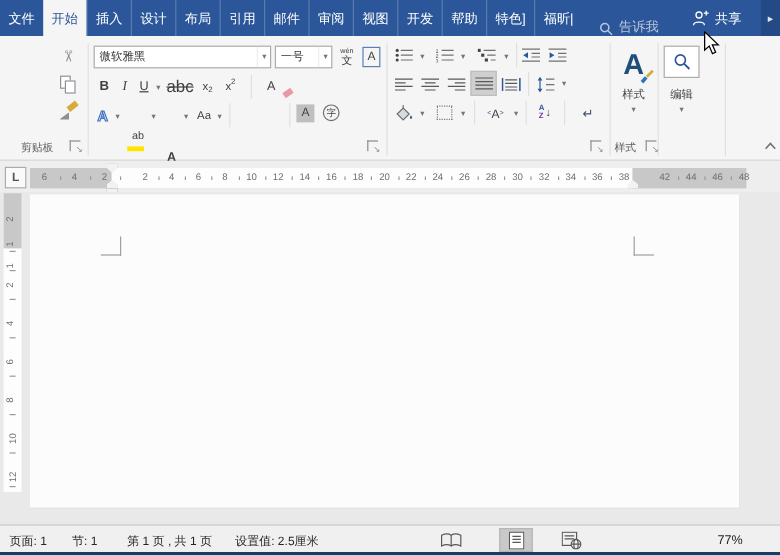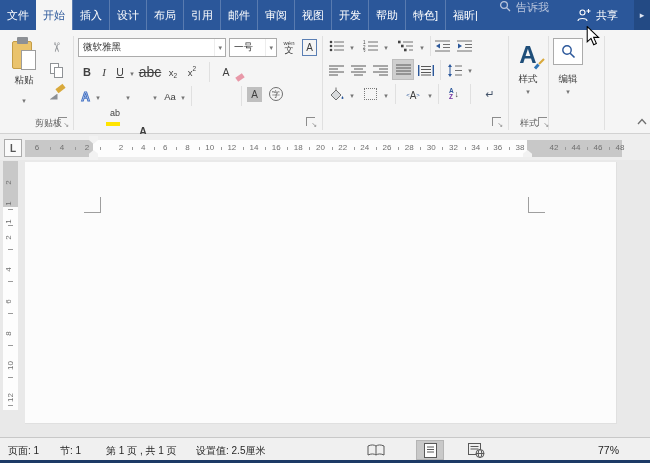--- a/index.html
+++ b/index.html
@@ -6,30 +6,30 @@
   html,body{background:#e9e9e9}
   .app{position:relative;width:650px;height:463px;overflow:hidden;
        font-family:"Liberation Sans","DejaVu Sans",sans-serif;background:#e9e9e9}
 
   
   .tabbar{position:absolute;left:0;top:0;width:650px;height:30px;background:#2b579a;
           display:flex;align-items:stretch;color:#fff;font-size:11px}
   .tab{display:flex;align-items:center;padding:0 7px;cursor:default;white-space:nowrap}
   .tab.sep{border-left:1px solid rgba(255,255,255,.22)}
   .tab.active{background:#f5f5f5;color:#2b579a;border-left:none}
-  .tellme{display:flex;align-items:flex-start;gap:5px;margin-left:14px;color:#b9c5dd}
+  .tellme{display:flex;align-items:flex-end;gap:5px;margin-left:14px;color:#b9c5dd}
   .share{display:flex;align-items:center;gap:5px;margin-left:28px;color:#fff}
   .tab-overflow{margin-left:auto;width:16px;background:#234a84;display:flex;align-items:center;justify-content:center;color:#dfe6f2;font-size:9px}
 
   
   .ribbon{position:absolute;left:0;top:30px;width:650px;height:104px;background:#f5f5f5;border-bottom:1px solid #d2d2d2}
   .group{position:absolute;top:0;height:82px}
   .gdiv{position:absolute;top:6px;height:94px;width:1px;background:#e0e0e0}
   .labelrow{position:absolute;top:82px;left:0;width:650px;height:21px;font-size:9px;color:#5f5f5f}
-  .glabel{position:absolute;top:5px;text-align:right}
+  .glabel{position:absolute;top:5px;text-align:center}
   .launcher{position:absolute;width:9px;height:9px;border-left:1px solid #8c8c8c;border-top:1px solid #8c8c8c}
   .launcher::after{content:"↘";position:absolute;right:-2px;bottom:-3px;font-size:7px;color:#8c8c8c}
   .chev{position:absolute}
 
   .btn{position:absolute;display:flex;align-items:center;justify-content:center;color:#3f3f3f}
   .dd::after{content:"▾";font-size:7px;color:#767676;line-height:1}
   .combo{position:absolute;height:19px;background:#fff;border:1px solid #ababab;display:flex;align-items:center;font-size:9.5px;color:#333;padding-left:4px}
   .combo .dd{margin-left:auto;padding:0 3px;border-left:1px solid #ededed;height:100%;display:flex;align-items:center}
 
   
@@ -195,29 +195,20 @@
   </div>
 
   <div class="ribbon">
     <div class="gdiv" style="left:73px"></div>
     <div class="gdiv" style="left:322px"></div>
     <div class="gdiv" style="left:508px"></div>
     <div class="gdiv" style="left:548px"></div>
     <div class="gdiv" style="left:604px"></div>
 
     <div class="group" style="left:0;width:73px">
-      <div class="btn" style="left:4px;top:6px;width:40px;height:72px;flex-direction:column">
-        <span class="clipicon" style="position:relative">
-          <i class="clip-body"></i>
-            <i class="clip-top"></i>
-            <i class="clip-page"></i>
-        </span>
-        <span style="font-size:9.5px;margin-top:3px">粘贴</span>
-        <span class="dd" style="margin-top:2px"></span>
-      </div>
       <div class="btn" style="left:46px;top:8px;width:20px;height:18px">
         <span class="scissors">✂</span>
       </div>
       <div class="btn" style="left:46px;top:31px;width:20px;height:18px">
         <span class="copyicon">
             <i></i>
             <i></i>
           </span>
       </div>
       <div class="btn" style="left:46px;top:55px;width:20px;height:18px">

